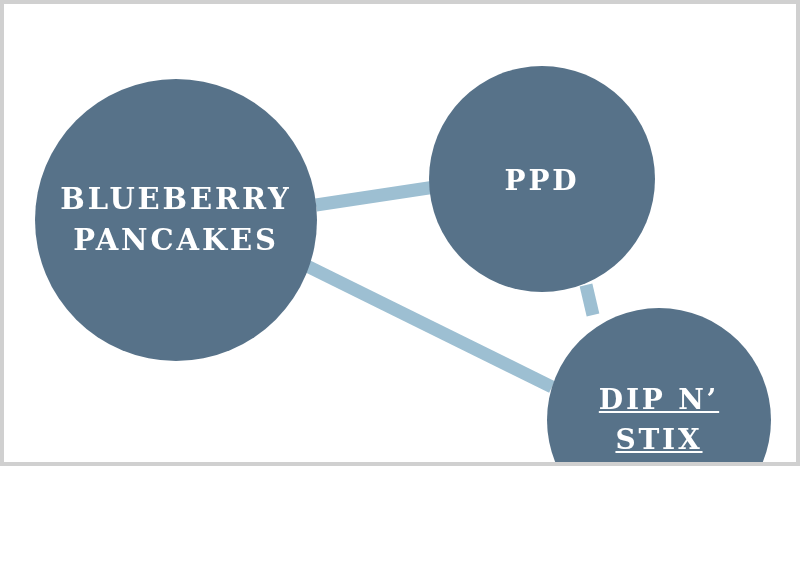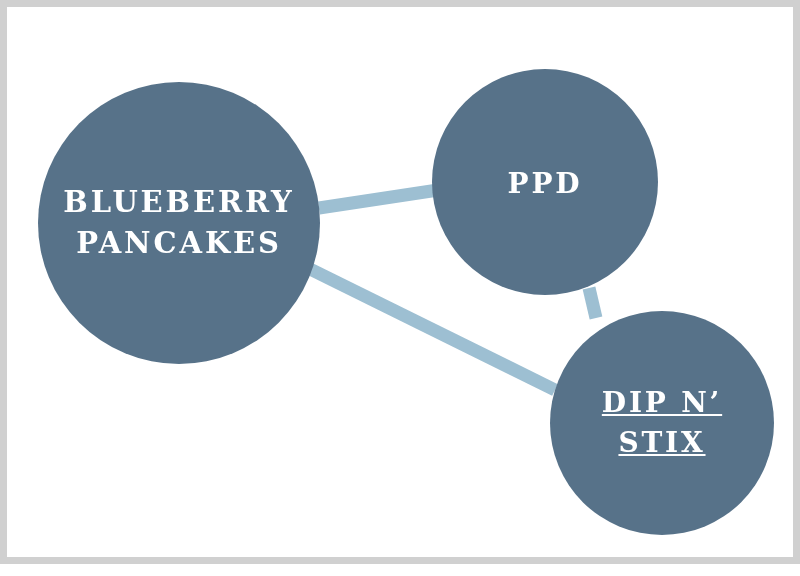--- a/index.html
+++ b/index.html
@@ -6,23 +6,23 @@
     margin: 0;
     padding: 0;
     background: #ffffff;
   }
   body {
     font-family: "DejaVu Serif", serif;
   }
   #canvas {
     position: relative;
     width: 800px;
-    height: 564px;
+    height: 466px;
     background: #ffffff;
-    border: 7px solid #ec4899;
+    border: 4px solid #ec4899;
     box-sizing: border-box;
     overflow: hidden;
   }
   #graph-svg {
     position: absolute;
     left: 0;
     top: 0;
     width: 800px;
     height: 576px;
     display: block;

